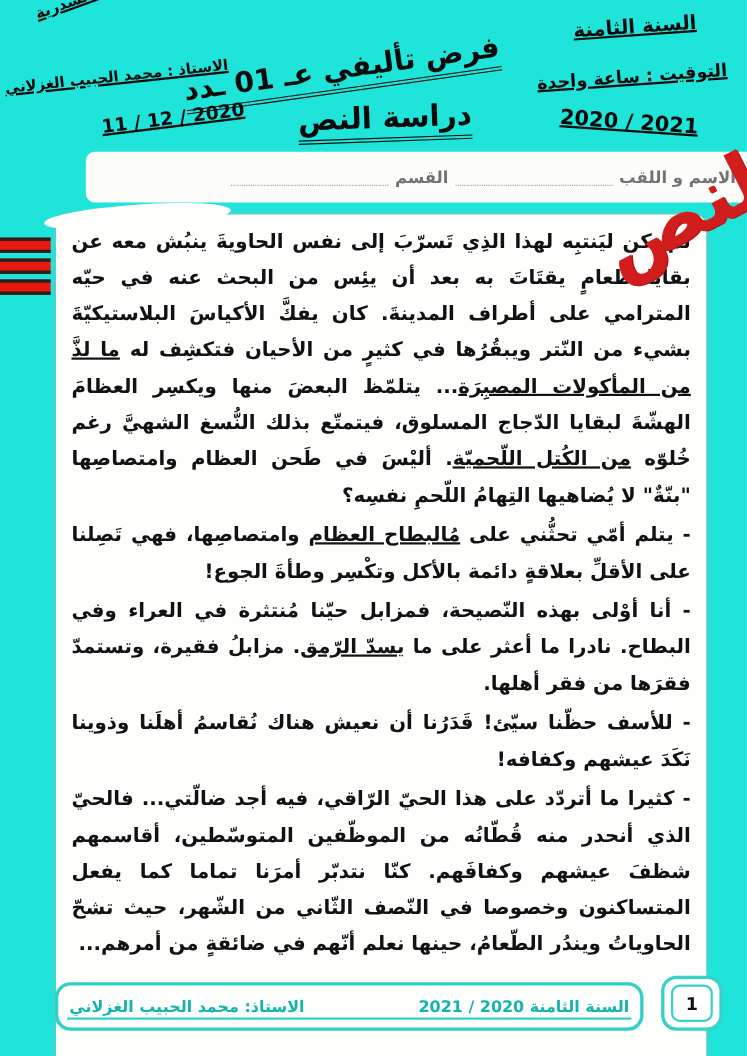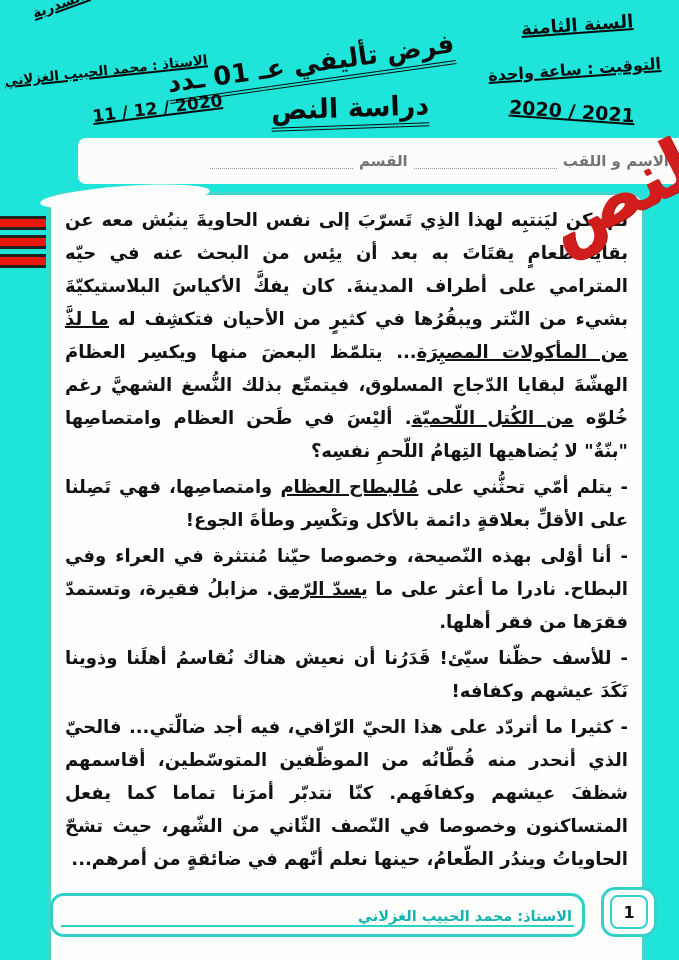--- a/index.html
+++ b/index.html
@@ -110,29 +110,30 @@
   <div class="stripe s1"></div>
   <div class="stripe s2"></div>
   <div class="stripe s3"></div>
 
   <div class="curl"></div>
 
   <div class="textbox">
     <div>
         <p class="para"><span>لم يكن ليَنتبِه لهذا الذِي تَسرّبَ إلى نفس الحاويةَ  ينبُش معه عن بقايا طعامٍ يقتَاتَ به بعد أن يئِس من البحث عنه في حيّه المترامي على أطراف المدينةَ. كان يفكَّ الأكياسَ البلاستيكيّةَ بشيء من النّتر ويبقُرُها في كثيرٍ من الأحيان فتكشِف له </span><span class="u">ما لذَّ من المأكولات المصبِرَة</span><span>... يتلمّظ البعضَ منها ويكسِر العظامَ الهشّةَ لبقايا الدّجاج المسلوق، فيتمتّع بذلك النُّسغ الشهيَّ رغم خُلوّه </span><span class="u">من الكُتل اللّحميّة</span><span>. أليْسَ في طَحن العظام وامتصاصِها "بنّةٌ" لا يُضاهيها التِهامُ اللّحمِ نفسِه؟</span></p>
         <p class="para"><span>- يتلم أمّي تحثُّني على </span><span class="u">مُالبطاح العظام</span><span> وامتصاصِها، فهي تَصِلنا على الأقلِّ بعلاقةٍ دائمة بالأكل وتكْسِر وطأةَ الجوع!</span></p>
-        <p class="para"><span>- أنا أوْلى بهذه النّصيحة، وخصوصا حيّنا مُنتثرة في العراء وفي البطاح. نادرا ما أعثر على ما </span><span class="u">يسدّ الرّمق</span><span>. مزابلُ  فقيرة، وتستمدّ فقرَها من فقر أهلها.</span></p>
+        <p class="para"><span>- أنا أوْلى بهذه النّصيحة، فمزابل حيّنا مُنتثرة في العراء وفي البطاح. نادرا ما أعثر على ما </span><span class="u">يسدّ الرّمق</span><span>. مزابلُ  فقيرة، وتستمدّ فقرَها من فقر أهلها.</span></p>
         <p class="para"><span>- للأسف حظّنا سيّئ! قَدَرُنا أن نعيش هناك نُقاسمُ أهلَنا وذوينا نَكَدَ عيشهم وكفافه!</span></p>
         <p class="para"><span>- كثيرا ما أتردّد على هذا الحيّ الرّاقي، فيه أجد ضالّتي... فالحيّ الذي أنحدر منه قُطّانُه من الموظّفين المتوسّطين، أقاسمهم شظفَ عيشهم وكفافَهم. كنّا نتدبّر أمرَنا تماما كما يفعل المتساكنون وخصوصا في النّصف الثّاني من الشّهر، حيث تشحّ الحاوياتُ ويندُر الطّعامُ، حينها نعلم أنّهم في ضائقةٍ من أمرهم...</span></p>
         <p class="para"></p>
       </div>
   </div>
 
   <div class="footer">
     <div class="footer-inner">
+      <span>السنة الثامنة 2020 / 2021</span>
       <span>الاستاذ: محمد الحبيب الغزلاني</span>
     </div>
   </div>
   <div class="connector"></div>
   <div class="pagebox">
     <div class="pagebox-inner">1</div>
   </div>
 
 </div>
 

